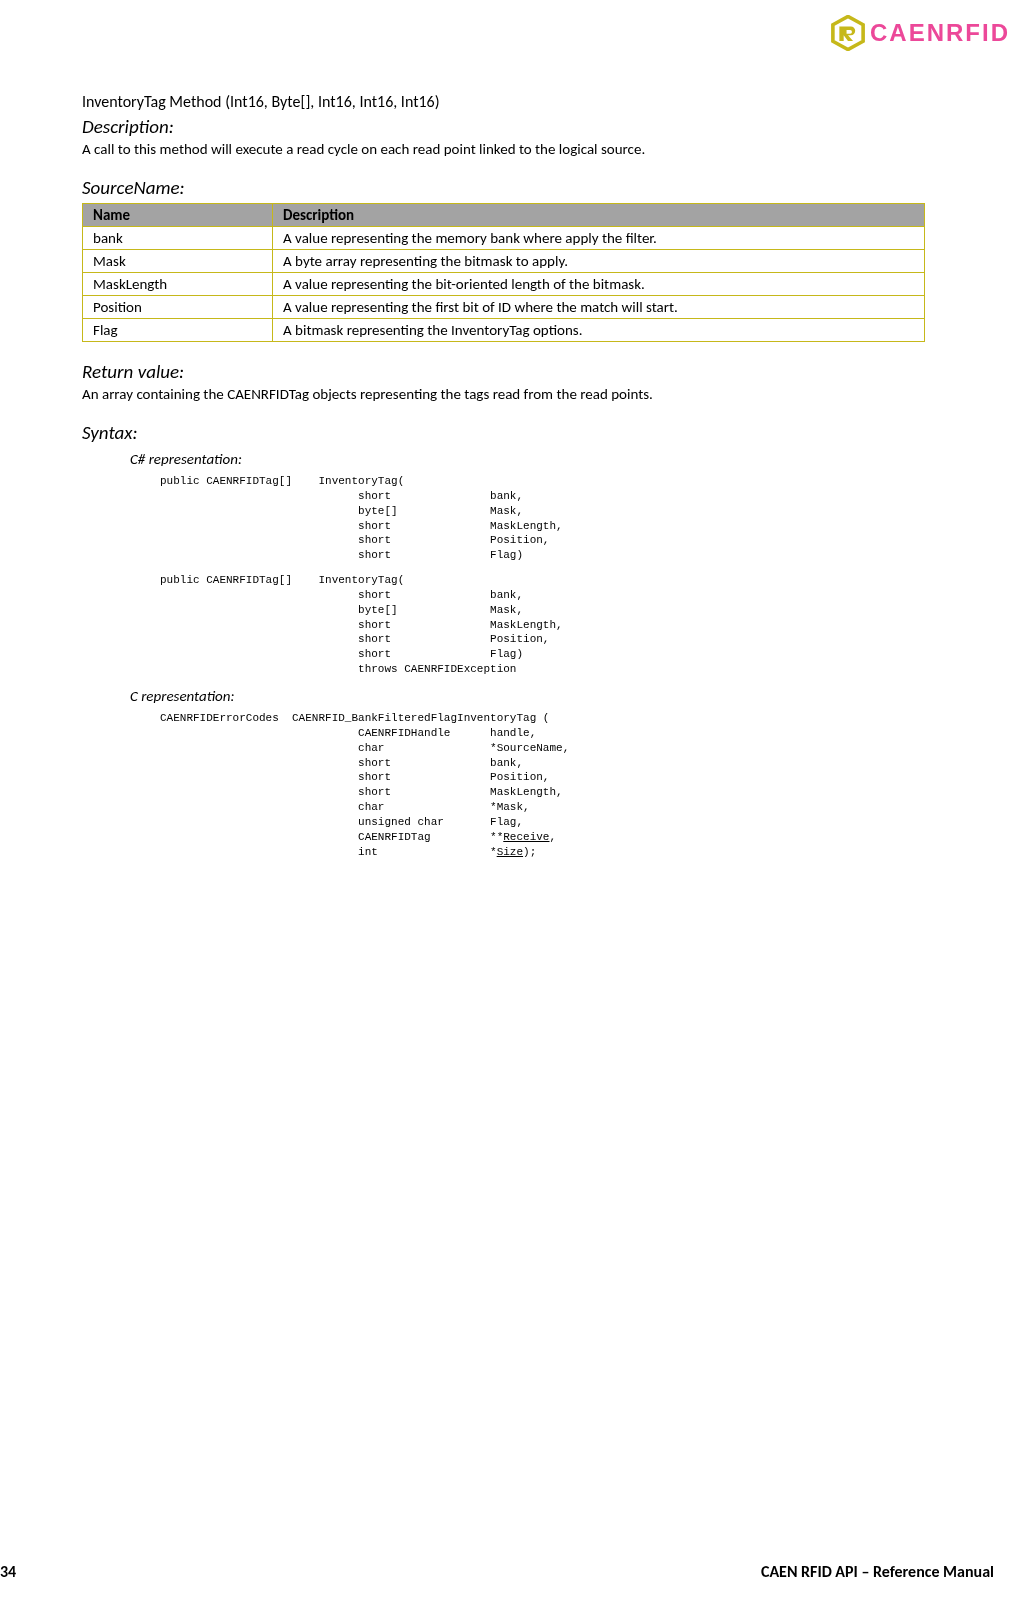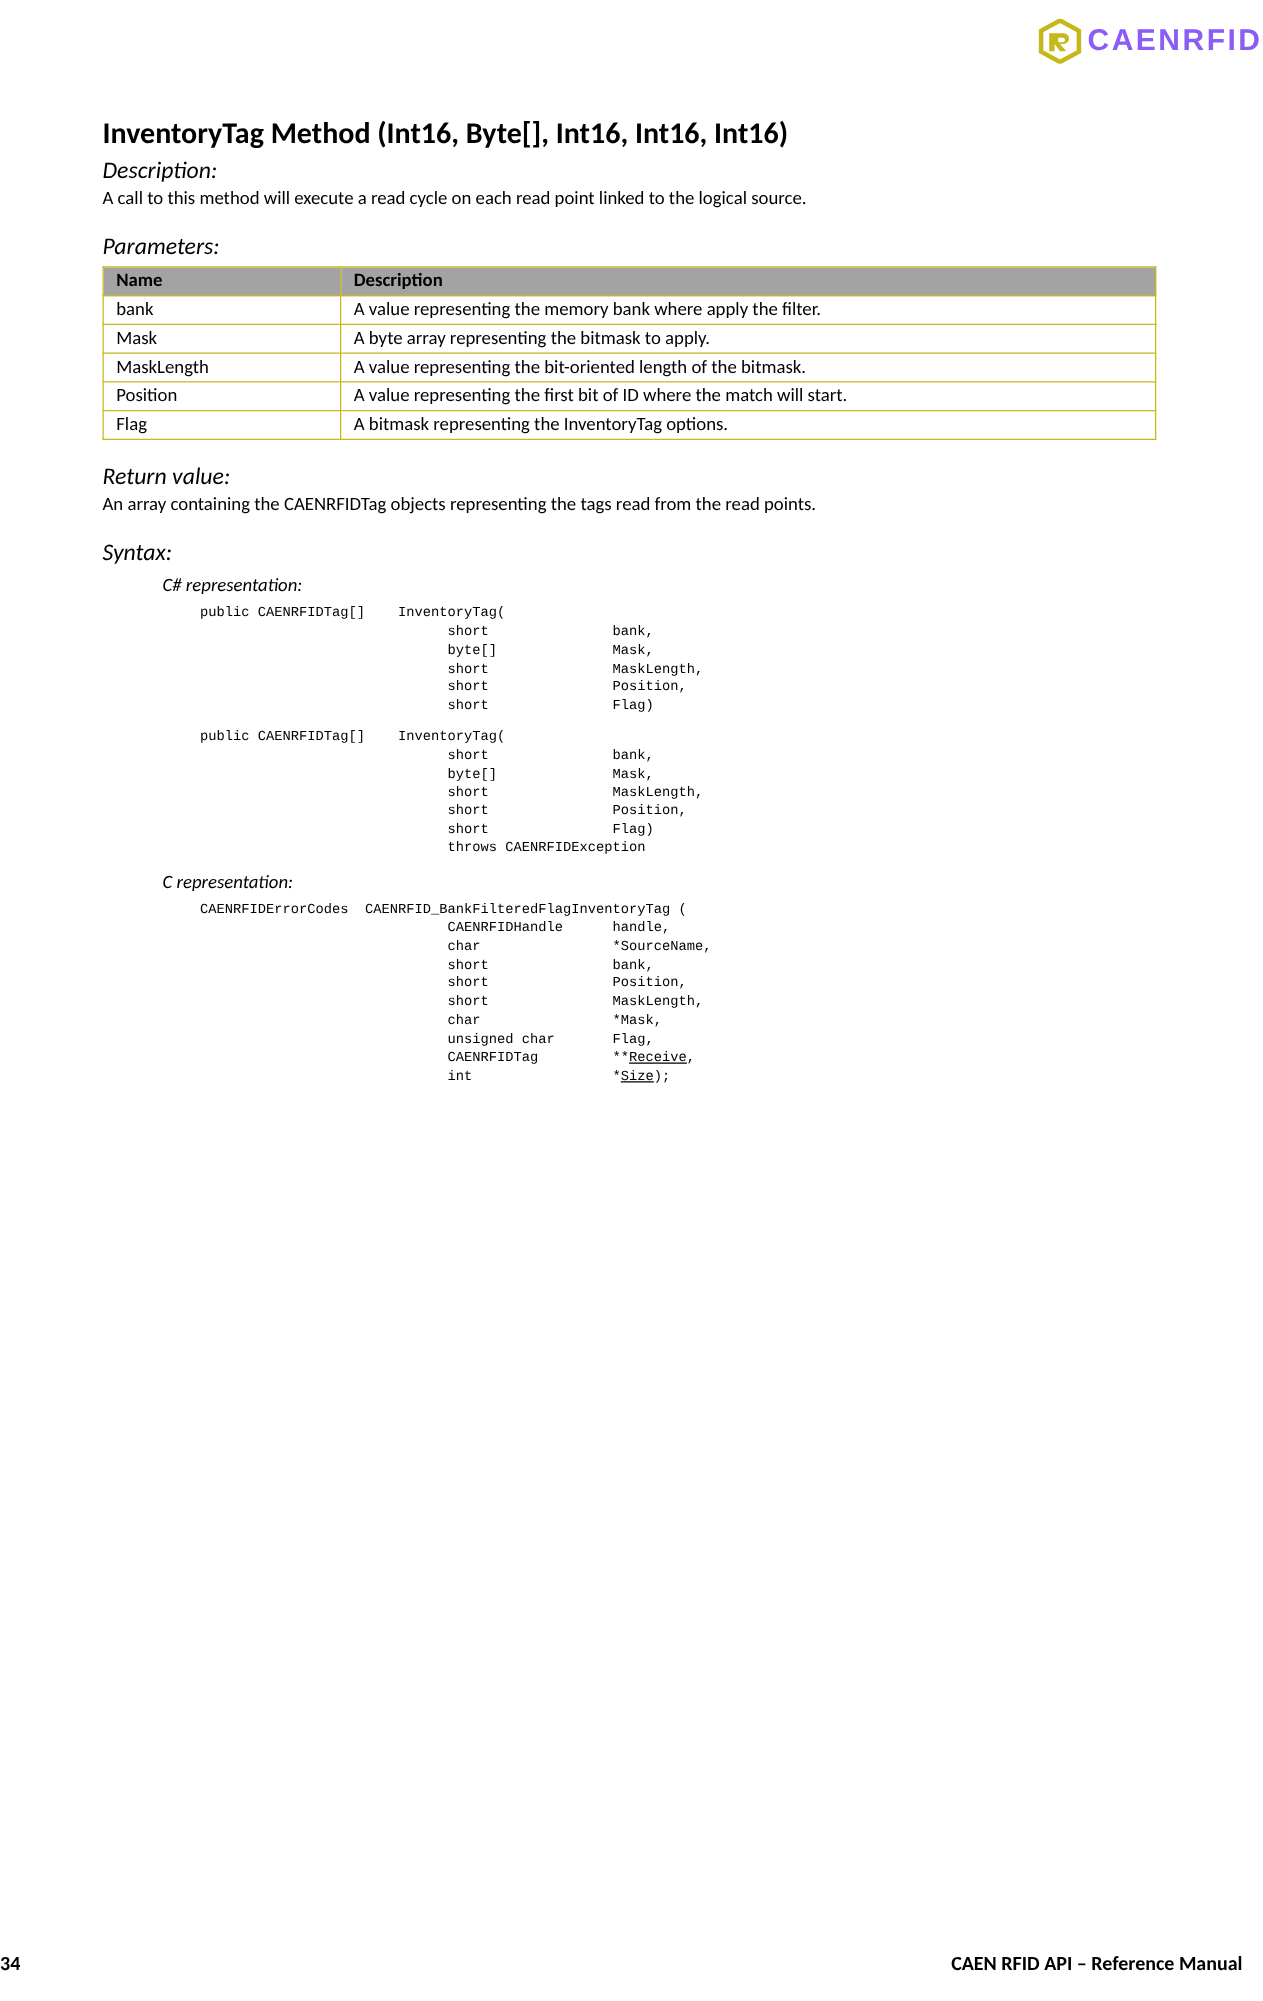--- a/index.html
+++ b/index.html
@@ -24,29 +24,29 @@
     }
     .logo-mark {
       width: 36px;
       height: 36px;
     }
     .logo-text {
       font-family: Arial, sans-serif;
       font-weight: 900;
       font-size: 24px;
       letter-spacing: 2px;
-      color: #8b5cf6;
+      color: #ec4899;
     }
     .content {
       padding: 80px 0 0 82px;
       width: 925px;
     }
     h1.method-title {
-      font-size: 24px;
-      font-weight: bold;
+      font-size: 16px;
+      font-weight: normal;
       margin-bottom: 4px;
     }
     .label-italic {
       font-style: italic;
       font-size: 19px;
       margin-top: 2px;
     }
     .body-text {
       font-size: 15px;
       margin-top: 2px;
@@ -114,21 +114,21 @@
   <span class="logo-text">CAENRFID</span>
 </div>
 
 <div class="content">
 
   <h1 class="method-title">InventoryTag Method (Int16, Byte[], Int16, Int16, Int16)</h1>
 
   <div class="label-italic">Description:</div>
   <div class="body-text">A call to this method will execute a read cycle on each read point linked to the logical source.</div>
 
-  <div class="label-italic">Parameters:</div>
+  <div class="label-italic">SourceName:</div>
   <table class="params">
     <thead>
       <tr>
         <th class="name-col">Name</th>
         <th>Description</th>
       </tr>
     </thead>
     <tbody>
       <tr>
         <td>bank</td>

